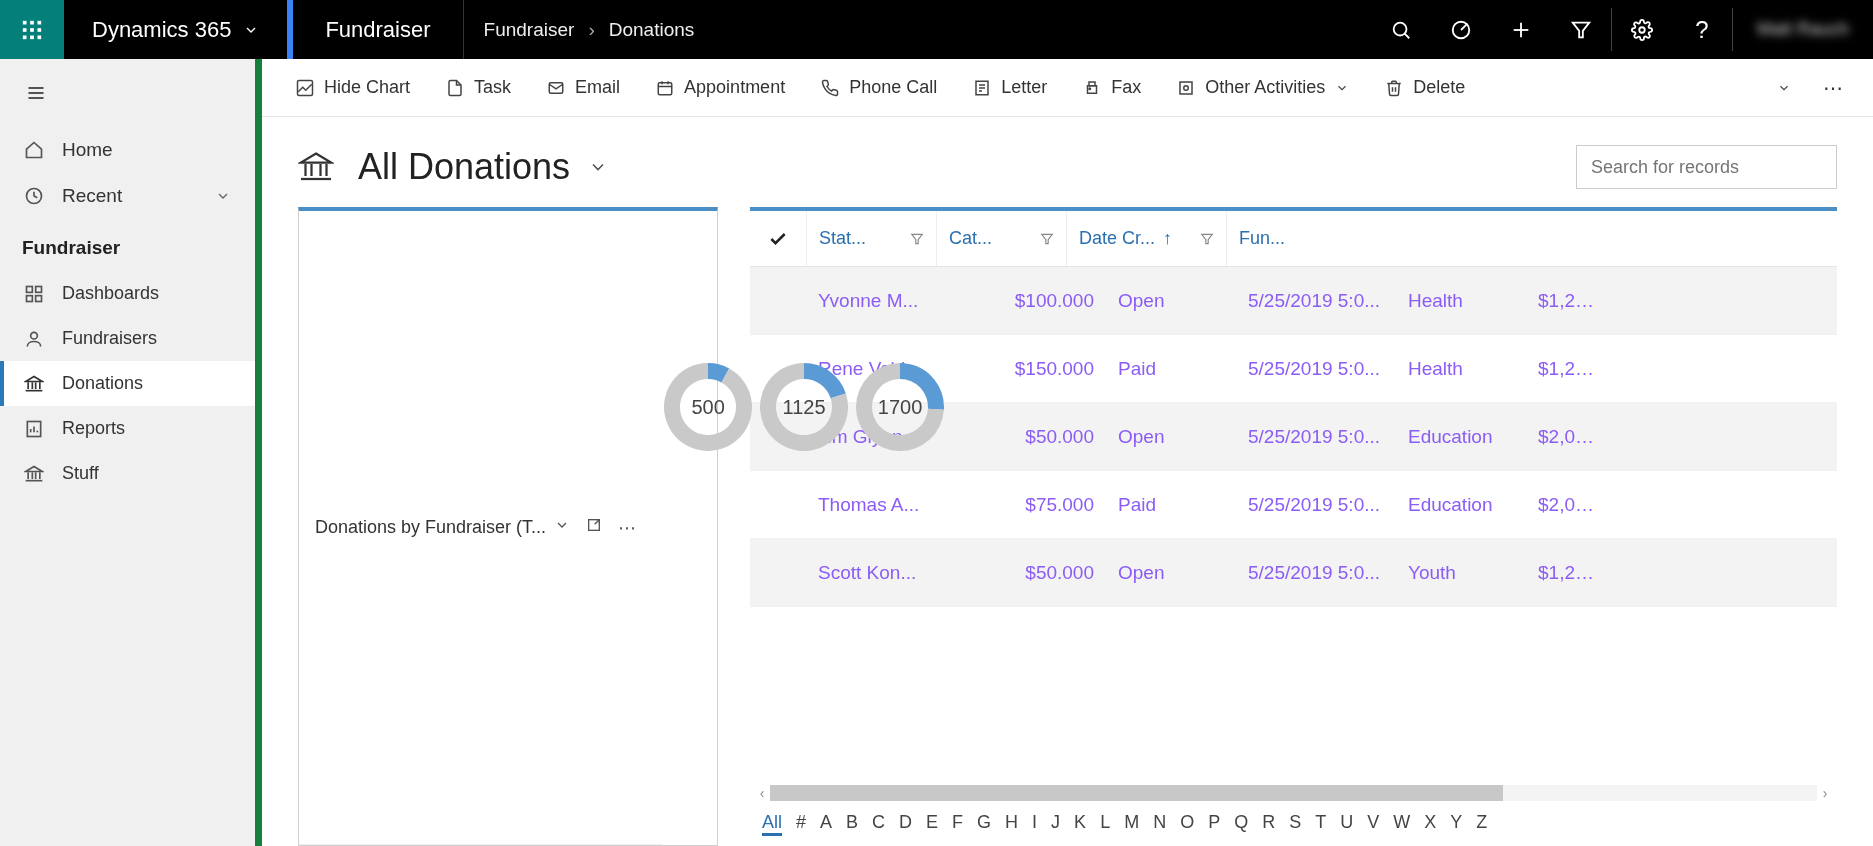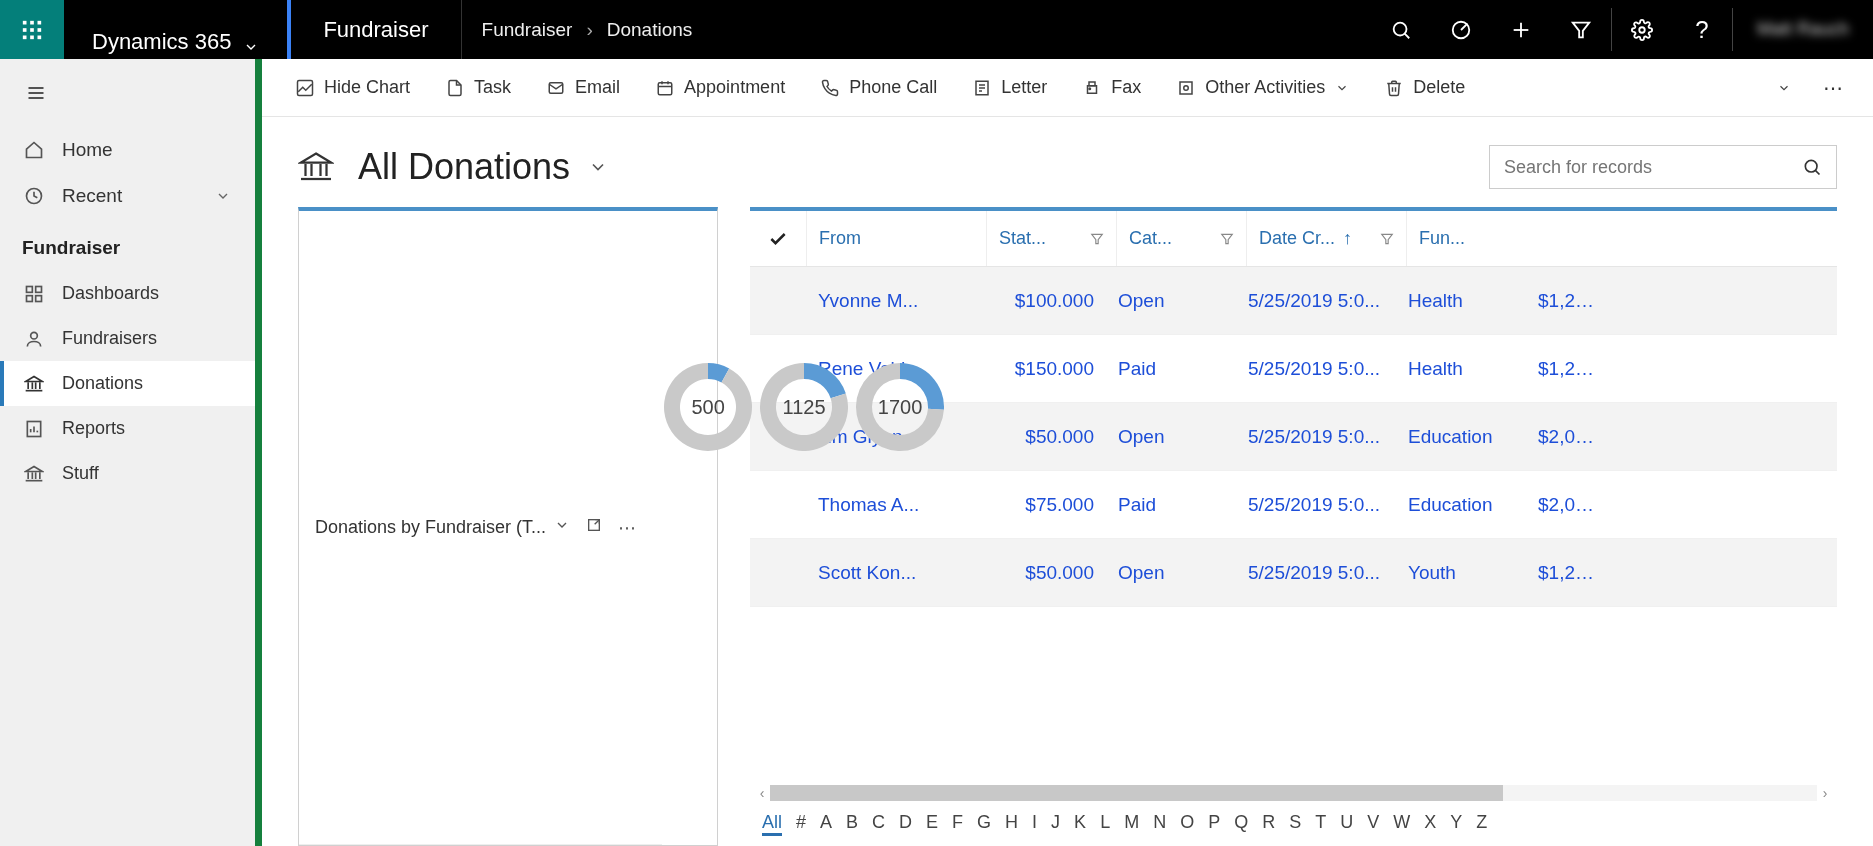--- a/index.html
+++ b/index.html
@@ -1,21 +1,21 @@
 <!DOCTYPE html>
 <html><head>
 <meta charset="utf-8">
 <style>
   * { box-sizing: border-box; margin: 0; padding: 0; font-family: "Segoe UI", Arial, sans-serif; }
   body { width: 1873px; height: 846px; overflow: hidden; background: #fff; }
 
   
   .topbar { display: flex; align-items: stretch; height: 59px; background: #000; color: #fff; }
   .topbar .waffle { width: 64px; background: #047f7a; display:flex; align-items:center; justify-content:center; cursor:pointer; }
-  .topbar .brand { display:flex; align-items:flex-end; padding: 4px 28px; font-size: 22px; border-right:4px solid #3b82f6; cursor:pointer; gap:12px;}
+  .topbar .brand { display:flex; align-items:center; padding: 4px 28px; font-size: 22px; border-right:6px solid #3b82f6; cursor:pointer; gap:12px;}
   .topbar .app { display:flex; align-items:center; padding:0 32px; font-size:22px; border-right:1px solid #333;}
   .topbar .crumbs { display:flex; align-items:center; padding:0 20px; font-size:19px; color:#eee; }
   .topbar .crumbs .sep { margin:0 14px; color:#aaa;}
   .topbar .spacer { flex:1; }
   .topbar .icons { display:flex; align-items:stretch; }
   .topbar .icons .tb-icon { width:60px; display:flex; align-items:center; justify-content:center; cursor:pointer; }
   .topbar .icons .divider { width:1px; background:#444; margin:8px 0;}
   .topbar .user { width:140px; display:flex; align-items:center; justify-content:center; }
   .topbar .user .blur { filter: blur(4px); font-size:18px; color:#ccc;}
 
@@ -37,21 +37,21 @@
   
   .cmdbar { display:flex; align-items:center; height:58px; border-bottom:1px solid #e5e5e5; padding:0 18px; gap:4px; color:#333; }
   .cmdbar .cmd { display:flex; align-items:center; gap:10px; padding:8px 16px; font-size:18px; cursor:pointer; white-space:nowrap;}
   .cmdbar .cmd svg, .cmdbar .cmd .glyph { color:#444; }
   .cmdbar .overflow { margin-left:auto; display:flex; gap:12px; align-items:center; }
 
   
   .viewhead { display:flex; align-items:center; padding:28px 36px 18px; gap:24px;}
   .viewhead .title { font-size:36px; font-weight:400; color:#222; display:flex; align-items:center; gap:18px;}
   .viewhead .spacer { flex:1; }
-  .viewhead .search { width:348px; height:44px; border:1px solid #ccc; display:flex; align-items:center; padding:0 14px; font-size:18px; color:#666;}
+  .viewhead .search { width:261px; height:44px; border:1px solid #ccc; display:flex; align-items:center; padding:0 14px; font-size:18px; color:#666;}
   .viewhead .search input { border:none; outline:none; flex:1; font-size:18px;}
   .viewhead .search .sicon { color:#333; }
 
   
   .body-split { display:flex; gap:32px; padding:0 36px 0 36px; flex:1; overflow:hidden;}
 
   
   .chart-card { width:420px; border:1px solid #d0d0d0; border-top:4px solid #4a90c7; background:#fff; display:flex; flex-direction:row;}
   .chart-card .chead { display:flex; align-items:center; padding:12px 16px; font-size:18px; color:#333; border-bottom:1px solid #eee;}
   .chart-card .chead .ctitle { flex:1; white-space:nowrap; overflow:hidden; text-overflow:ellipsis;}
@@ -62,21 +62,21 @@
   .donut-wrap .lbl { position:absolute; font-size:20px; font-weight:500; color:#444;}
 
   
   .grid-card { flex:1; border-top:4px solid #4a90c7; background:#fff; display:flex; flex-direction:column; min-width:0;}
   .grid-card .ghead { display:flex; align-items:center; height:56px; background:#fff; border-bottom:1px solid #e5e5e5; font-size:18px; color:#2a6faf;}
   .grid-card .ghead .gcell { padding:0 12px; display:flex; align-items:center; gap:8px; overflow:hidden; white-space:nowrap; border-left:1px solid #eee; height:100%;}
   .grid-card .ghead .gcell .txt { overflow:hidden; text-overflow:ellipsis;}
   .grid-card .ghead .check { width:56px; justify-content:center; color:#222; border-left:none;}
   .grid-card .ghead .filter-ic { color:#888; margin-left:auto; flex-shrink:0;}
   .grid-card .gbody { flex:1; overflow:hidden;}
-  .grid-card .grow { display:flex; align-items:center; height:68px; font-size:19px; color:#1d4ed8; border-bottom:1px solid #f0f0f0;}
+  .grid-card .grow { display:flex; align-items:center; height:68px; font-size:19px; color:#8b5cf6; border-bottom:1px solid #f0f0f0;}
   .grid-card .grow.alt { background:#f3f3f3;}
   .grid-card .grow .gcell { padding:0 12px; overflow:hidden; white-space:nowrap; text-overflow:ellipsis;}
   .grid-card .grow .check { width:56px; }
 
   .col-from { width:180px; }
   .col-don { width:120px; text-align:right;}
   .col-stat { width:130px; }
   .col-date { width:160px; }
   .col-cat { width:130px; }
   .col-fun { width:80px; text-align:right;}
@@ -401,23 +401,20 @@
           </div>
       </div>
 
       <div class="grid-card">
         <div class="ghead">
           <div class="gcell check">
             <svg width="20" height="20" viewBox="0 0 24 24" fill="none" stroke="#222" stroke-width="3">
                 <polyline points="4 12 9 17 20 6"></polyline>
               </svg>
           </div>
-          <div class="gcell col-from">
-              <span class="txt">From</span>
-            </div>
           <div class="gcell col-stat">
               <span class="txt">Stat...</span>
               <svg class="filter-ic" width="14" height="14" viewBox="0 0 24 24" fill="none" stroke="#888" stroke-width="2">
                 <polygon points="3 4 21 4 14 13 14 20 10 20 10 13 3 4"></polygon>
               </svg>
             </div>
           <div class="gcell col-cat">
               <span class="txt">Cat...</span>
               <svg class="filter-ic" width="14" height="14" viewBox="0 0 24 24" fill="none" stroke="#888" stroke-width="2">
                 <polygon points="3 4 21 4 14 13 14 20 10 20 10 13 3 4"></polygon>

